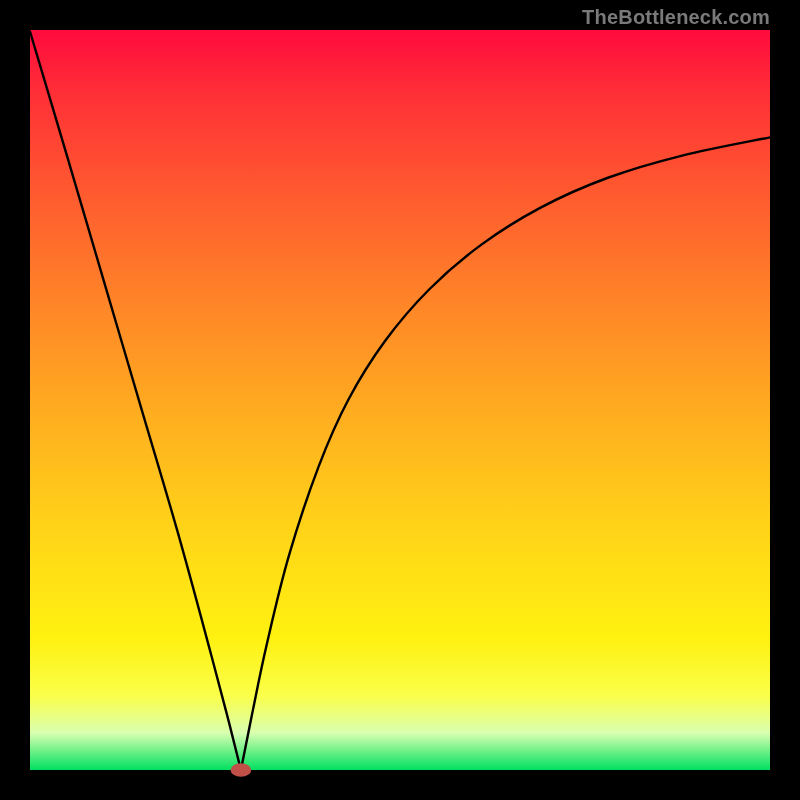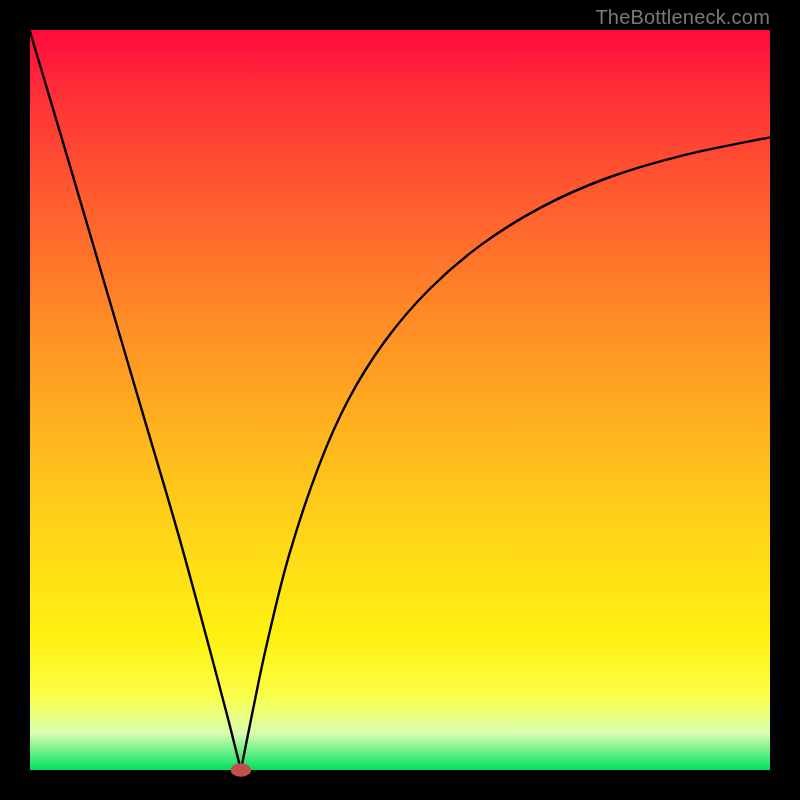--- a/index.html
+++ b/index.html
@@ -35,21 +35,21 @@
       #faff4a 90%,
       #d9ffb0 95%,
       #00e060 100%);
   }
   .watermark {
     position: absolute;
     top: 6px;
     right: 30px;
     color: #7a7a7a;
     font-size: 20px;
-    font-weight: 400;
+    font-weight: 700;
     letter-spacing: 0.2px;
     user-select: none;
     text-align: right;
   }
   svg.curve {
     position: absolute;
     left: 0;
     top: 0;
     width: 740px;
     height: 740px;

